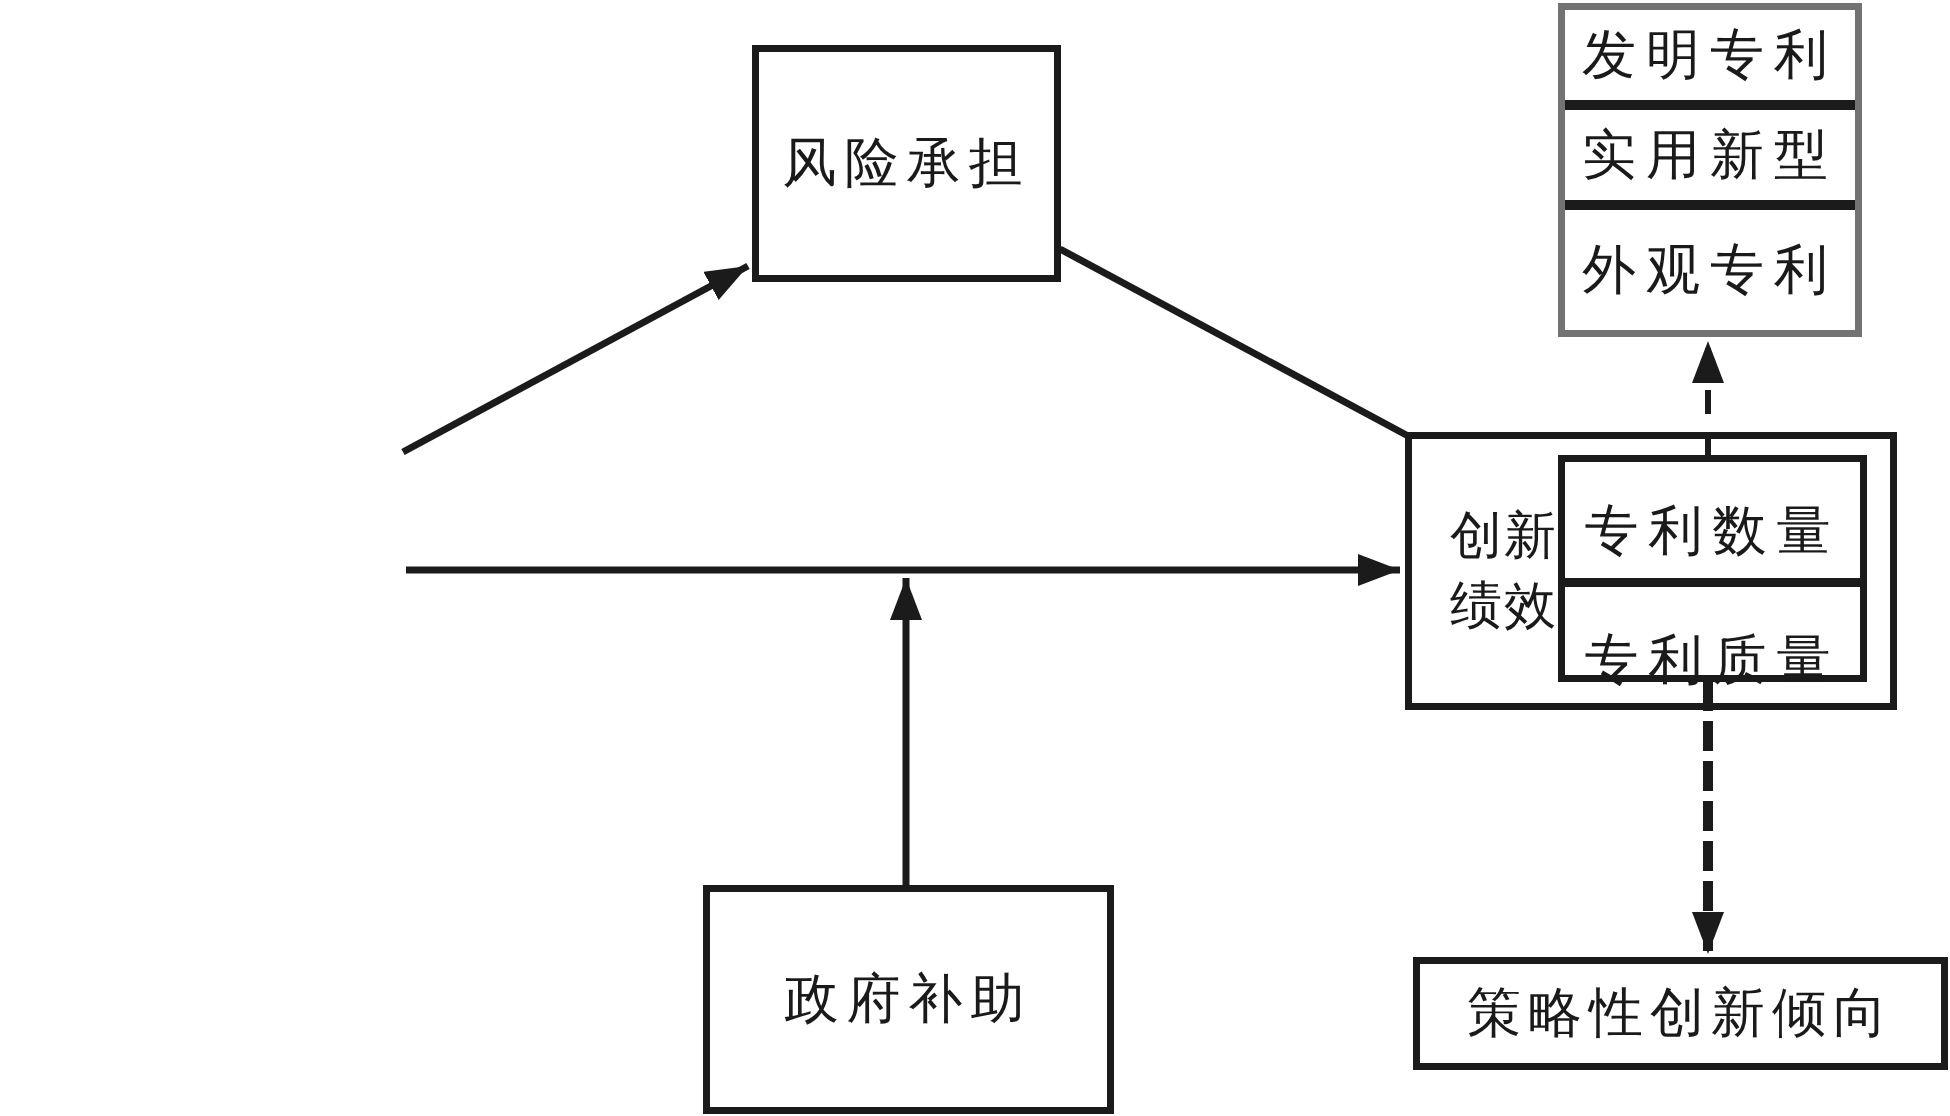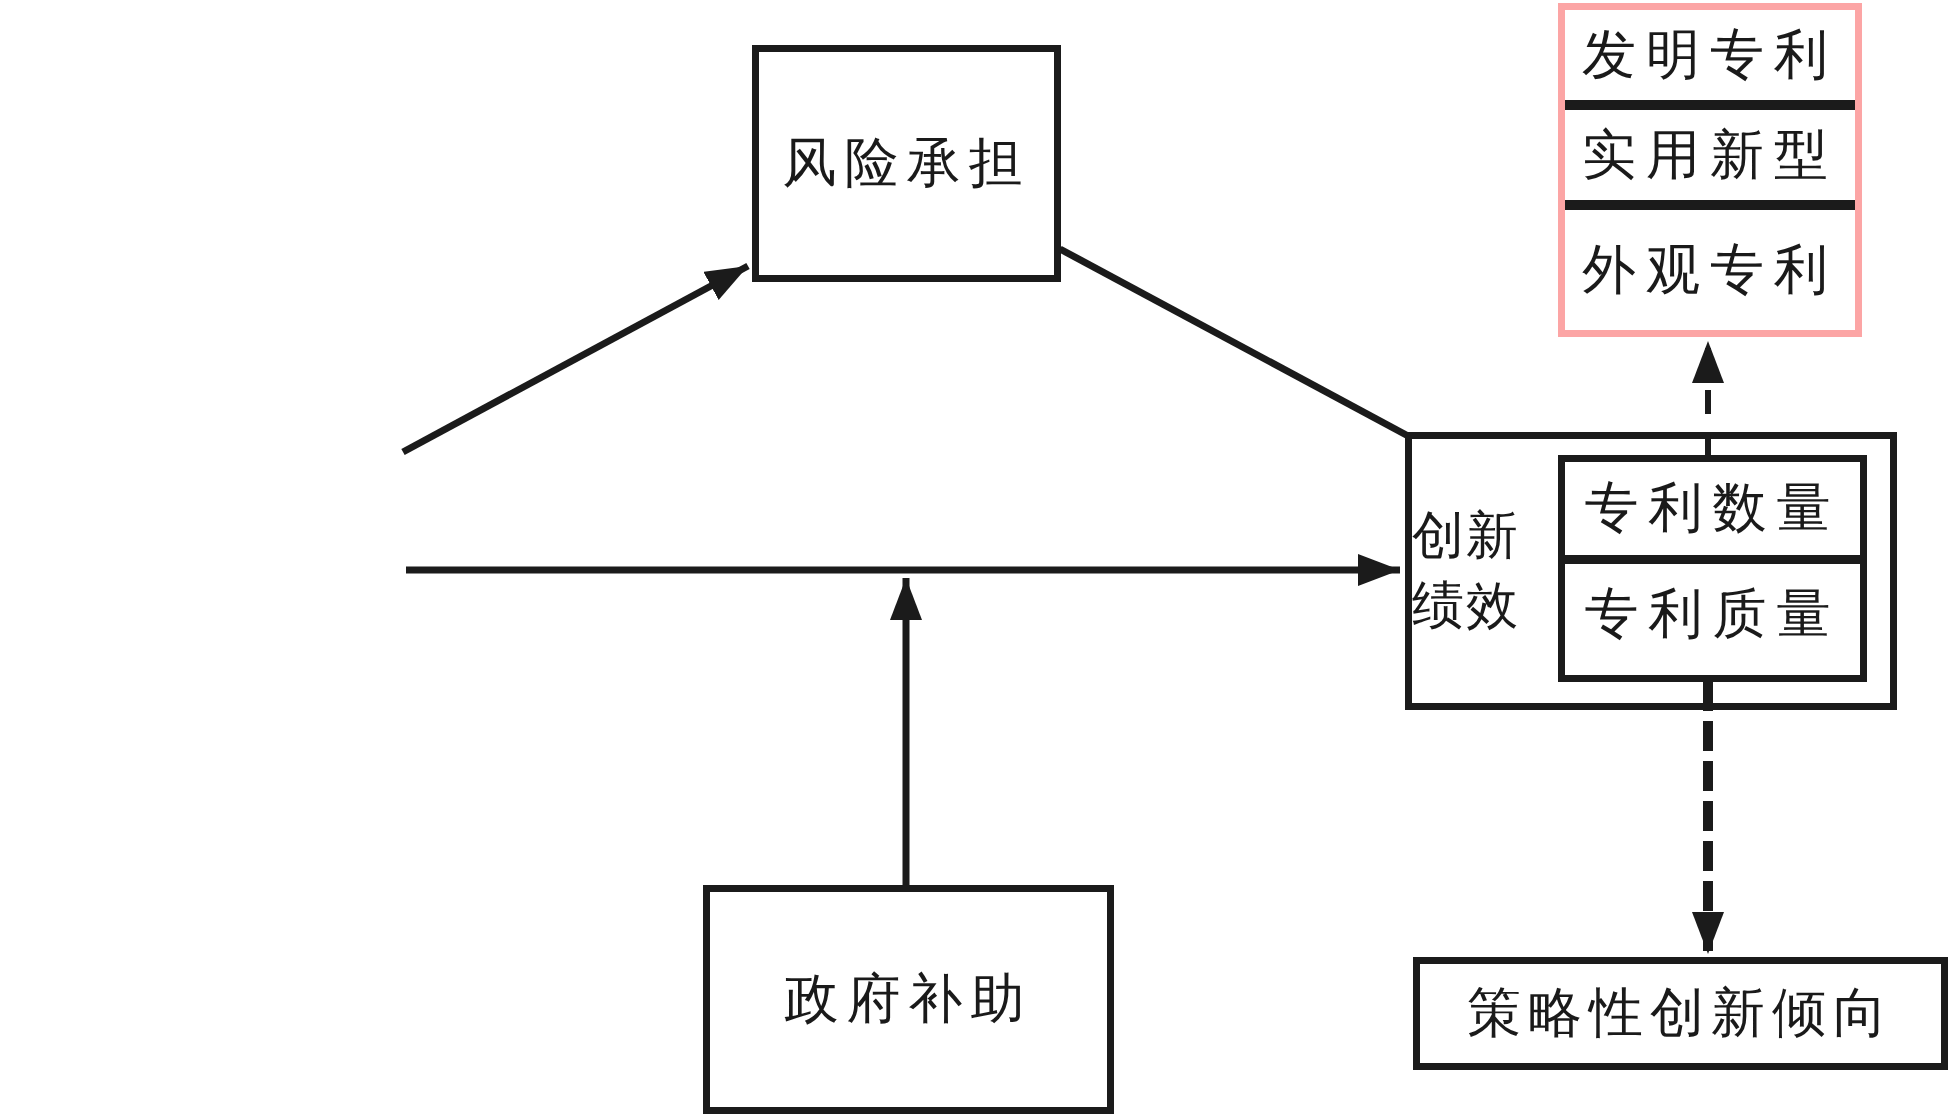--- a/index.html
+++ b/index.html
@@ -28,37 +28,37 @@
   }
   .box .ln{white-space:nowrap;}
   
   #entrepreneur-box{left:2px;top:453px;width:404px;height:233px;}
   #risk-box{left:752px;top:45px;width:309px;height:237px;}
   #gov-box{left:703px;top:885px;width:411px;height:229px;align-items:center;}
   
   #innovation-box{left:1405px;top:432px;width:492px;height:278px;display:block;}
   #innovation-label{
     position:absolute;left:0;top:0;bottom:0;width:146px;
-    display:flex;flex-direction:column;justify-content:center;align-items:flex-start;
+    display:flex;flex-direction:column;justify-content:center;align-items:flex-end;
     font-size:52px;letter-spacing:2px;line-height:1.35;
   }
   #patent-measures{
     position:absolute;left:146px;top:16px;width:309px;height:227px;
     box-sizing:border-box;border:7px solid #1b1b1b;background:#fff;
   }
   .measure-cell{
     box-sizing:border-box;height:102px;
     display:flex;align-items:center;justify-content:center;
-    font-size:54px;letter-spacing:10px;white-space:nowrap;
+    font-size:54px;letter-spacing:10px;white-space:nowrap;margin-top:23px;
   }
   #measure-quantity{border-bottom:9px solid #1b1b1b;}
   
   #patent-type-column{
     position:absolute;left:1558px;top:3px;width:304px;height:334px;
-    box-sizing:border-box;border:7px solid #fca5a5;background:#fff;z-index:1;
+    box-sizing:border-box;border:7px solid #737373;background:#fff;z-index:1;
     display:flex;flex-direction:column;
   }
   .pt-cell{
     box-sizing:border-box;height:100px;flex:0 0 auto;
     display:flex;align-items:center;justify-content:center;
     font-size:54px;letter-spacing:10px;white-space:nowrap;background:#fff;
   }
   .pt-sep{border-bottom:10px solid #1b1b1b;}
   #pt-design{flex:1 1 auto;border-radius:12px;}
   

